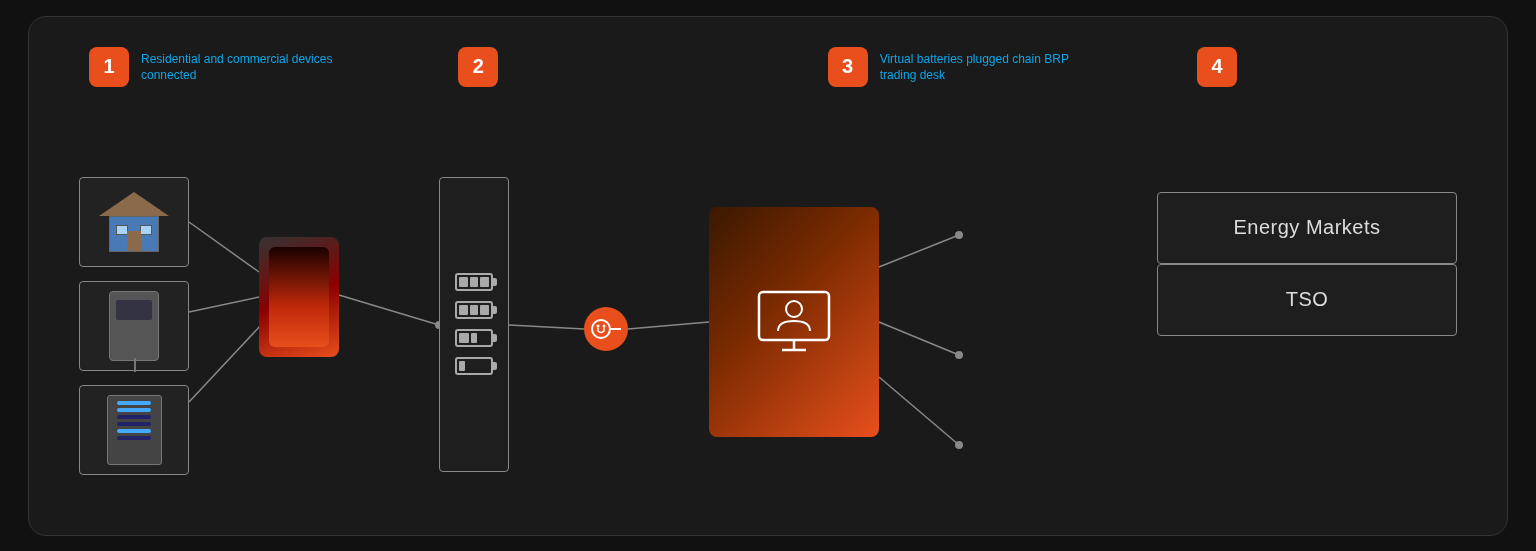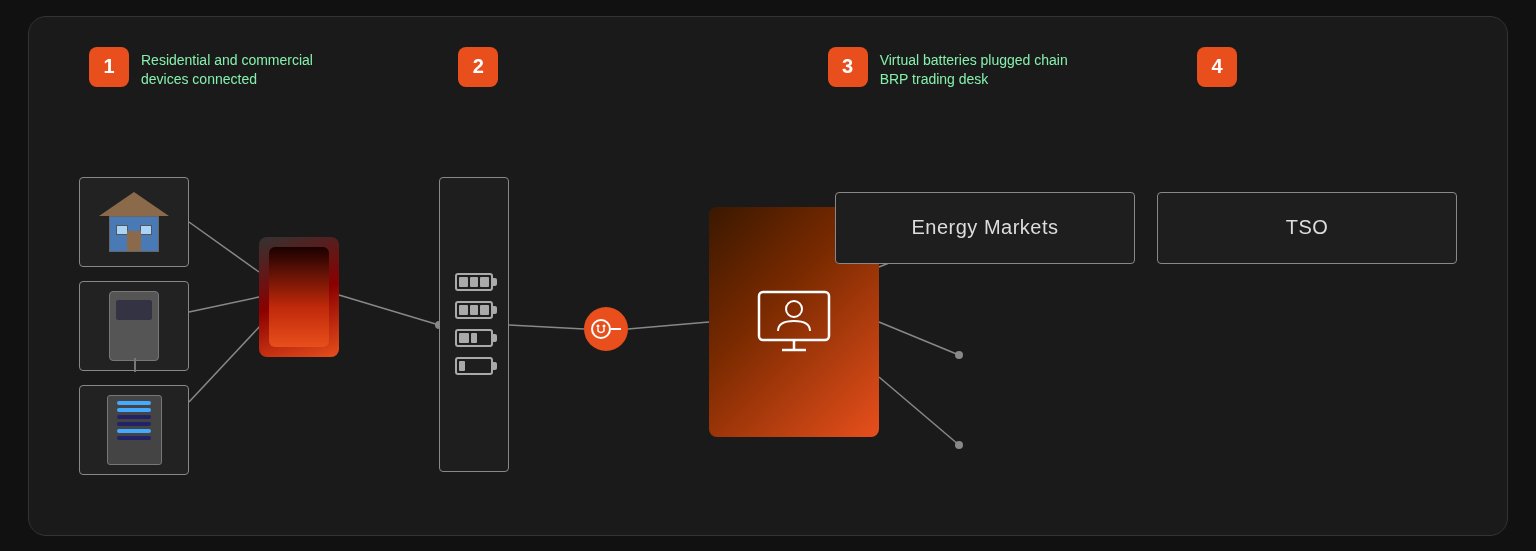--- a/index.html
+++ b/index.html
@@ -44,22 +44,22 @@
       font-weight: bold;
       width: 40px;
       height: 40px;
       border-radius: 8px;
       display: flex;
       align-items: center;
       justify-content: center;
       flex-shrink: 0;
     }
     .step-label {
-      color: #86efac;
-      font-size: 14px;
+      color: #0ea5e9;
+      font-size: 12px;
       line-height: 1.4;
       padding-top: 4px;
     }
 
     
     .diagram-area {
       position: absolute;
       top: 160px;
       left: 50px;
       right: 50px;
@@ -190,22 +190,21 @@
       align-items: center;
       justify-content: center;
     }
 
     
     .outputs-column {
       position: absolute;
       right: 0;
       top: 15px;
       display: flex;
-      flex-direction: row;
-      gap: 22px;
+      flex-direction: column;
     }
     .output-box {
       width: 300px;
       height: 72px;
       border: 1.5px solid #888;
       border-radius: 4px;
       background: #1e1e1e;
       display: flex;
       align-items: center;
       justify-content: center;

